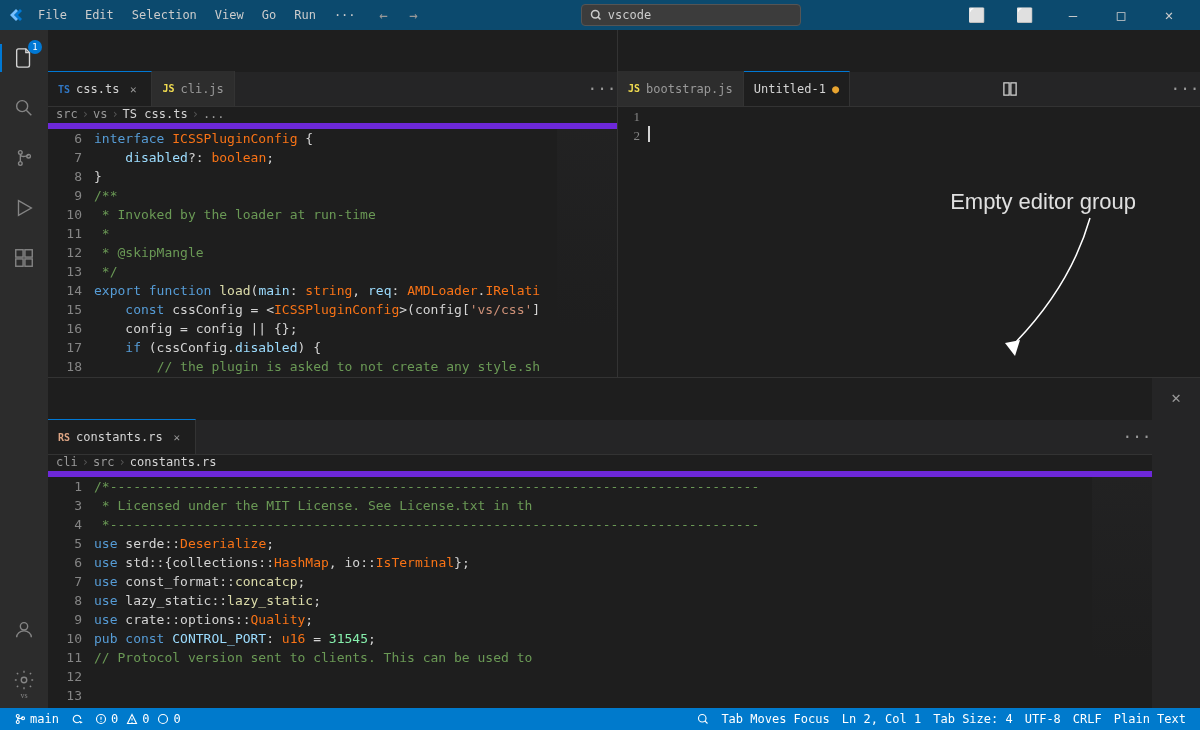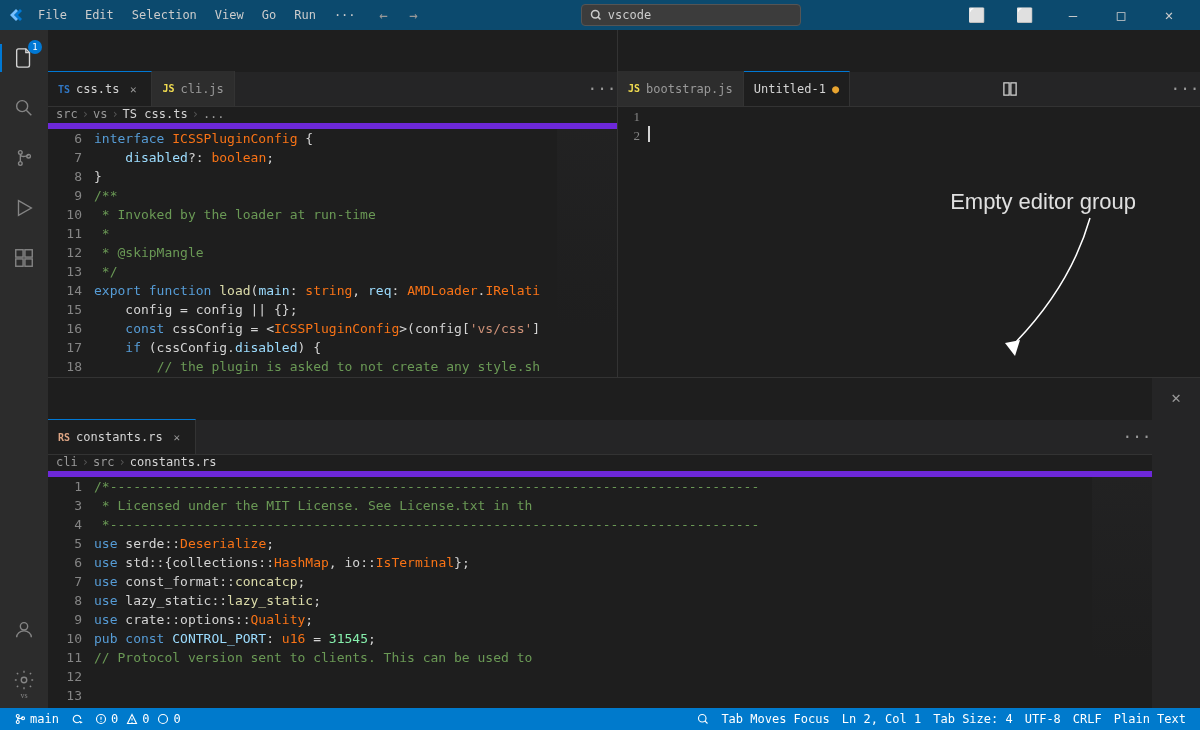--- a/index.html
+++ b/index.html
@@ -508,22 +508,22 @@
               <div class="code-line"><span class="kw">interface</span> <span class="type">ICSSPluginConfig</span> {</div>
               <div class="code-line">    <span class="prop">disabled</span>?: <span class="type">boolean</span>;</div>
               <div class="code-line">}</div>
               <div class="code-line"></div>
               <div class="code-line"><span class="comment">/**</span></div>
               <div class="code-line"><span class="comment"> * Invoked by the loader at run-time</span></div>
               <div class="code-line"><span class="comment"> *</span></div>
               <div class="code-line"><span class="comment"> * @skipMangle</span></div>
               <div class="code-line"><span class="comment"> */</span></div>
               <div class="code-line"><span class="kw">export</span> <span class="kw">function</span> <span class="fn">load</span>(<span class="prop">main</span>: <span class="type">string</span>, <span class="prop">req</span>: <span class="type">AMDLoader</span>.<span class="type">IRelati</span></div>
+              <div class="code-line">    <span class="kw">const</span> cssConfig = &lt;<span class="type">ICSSPluginConfig</span>&gt;(config[<span class="str">'vs/css'</span>]</div>
               <div class="code-line">    config = config || {};</div>
-              <div class="code-line">    <span class="kw">const</span> cssConfig = &lt;<span class="type">ICSSPluginConfig</span>&gt;(config[<span class="str">'vs/css'</span>]</div>
               <div class="code-line"></div>
               <div class="code-line">    <span class="kw">if</span> (cssConfig.<span class="prop">disabled</span>) {</div>
               <div class="code-line">        <span class="comment">// the plugin is asked to not create any style.sh</span></div>
             </div>
             <div class="minimap">
               <div class="minimap-canvas" style="background: linear-gradient(to bottom, #252526 0%, #1e1e1e 100%); opacity: 0.7;"></div>
             </div>
           </div>
         </div>
 

